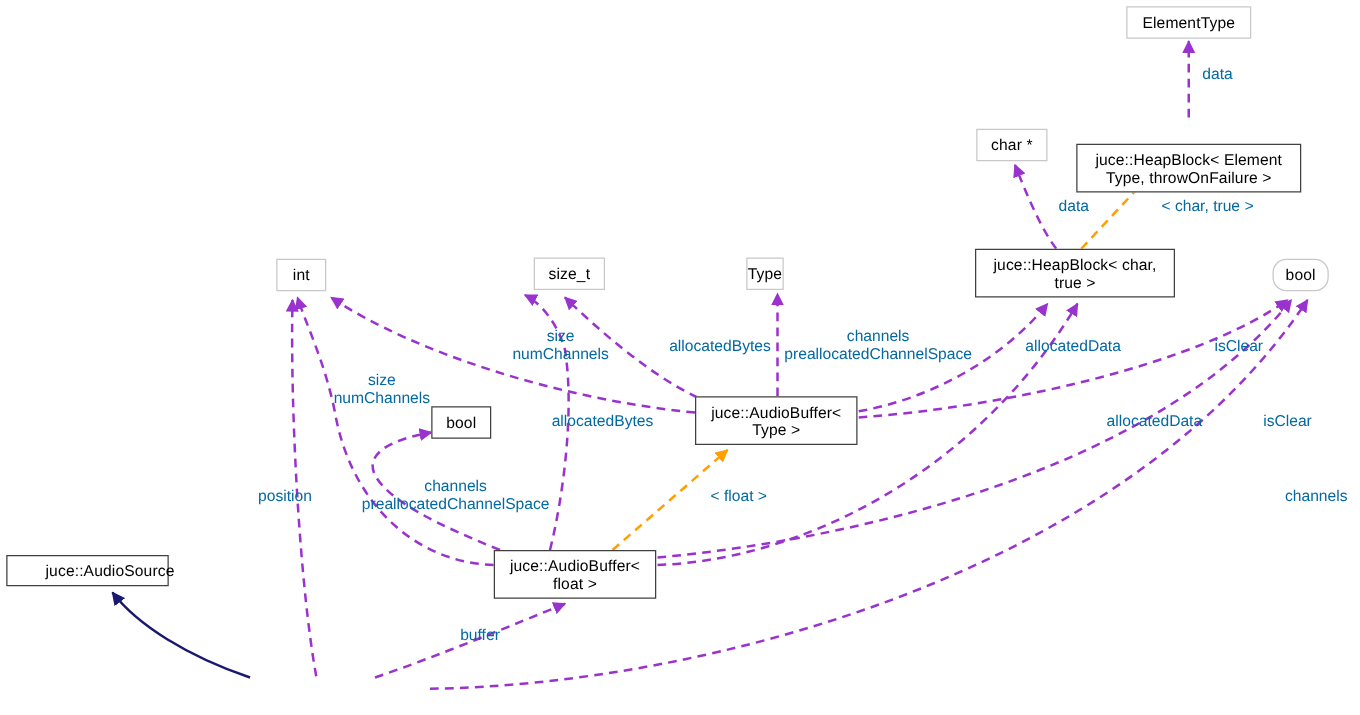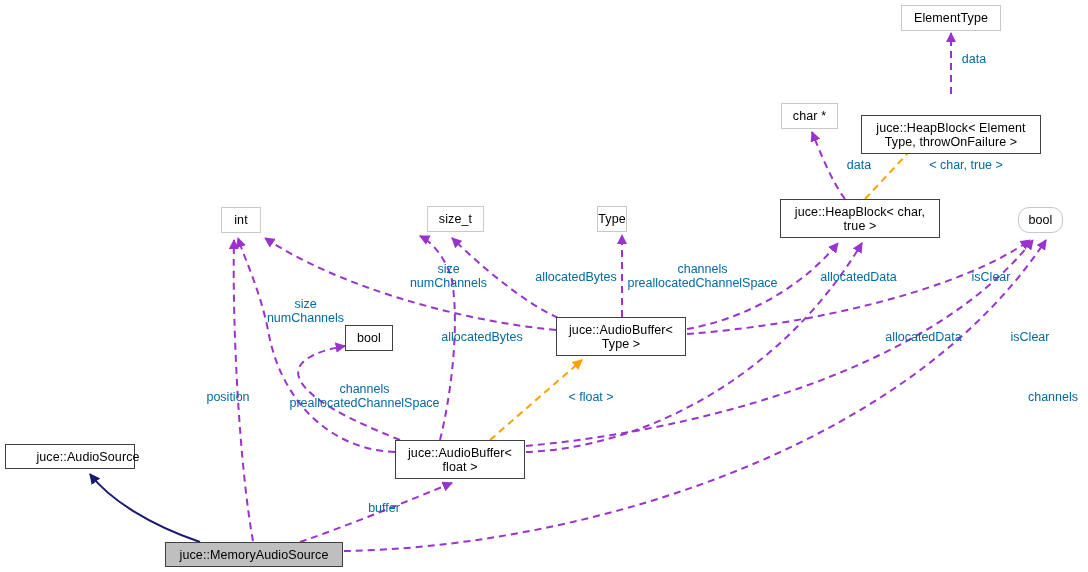--- a/index.html
+++ b/index.html
@@ -116,21 +116,20 @@
   <div class="node plain" style="left:597px; top:206px; width:30px;  height:26px;">Type</div>
   <div class="node strong" style="left:780px; top:199px; width:160px; height:39px;">juce::HeapBlock&lt; char,
 true &gt;</div>
   <div class="node plain" style="left:1018px;top:207px; width:45px;  height:26px;border-radius:11px;">bool</div>
   <div class="node strong" style="left:345px; top:325px; width:48px;  height:26px;">bool</div>
   <div class="node strong" style="left:556px; top:317px; width:130px; height:39px;">juce::AudioBuffer&lt;
 Type &gt;</div>
   <div class="node strong" style="left:395px; top:440px; width:130px; height:39px;">juce::AudioBuffer&lt;
 float &gt;</div>
   <div class="node strong" style="left:5px;   top:444px; width:130px; height:25px;padding-left:36px;">juce::AudioSource</div>
-  <div class="node current" style="left:165px; top:542px; width:178px; height:25px;">juce::MemoryAudioSource</div>
 
   <div class="edge-label" style="left:951px; top:52px;  width:46px;">data</div>
   <div class="edge-label" style="left:836px; top:158px; width:46px;">data</div>
   <div class="edge-label" style="left:911px; top:158px; width:110px;">&lt; char, true &gt;</div>
   <div class="edge-label" style="left:391px; top:262px; width:115px;">size
 numChannels</div>
   <div class="edge-label" style="left:521px; top:270px; width:110px;">allocatedBytes</div>
   <div class="edge-label" style="left:620px; top:262px; width:165px;">channels
 preallocatedChannelSpace</div>
   <div class="edge-label" style="left:806px; top:270px; width:105px;">allocatedData</div>

